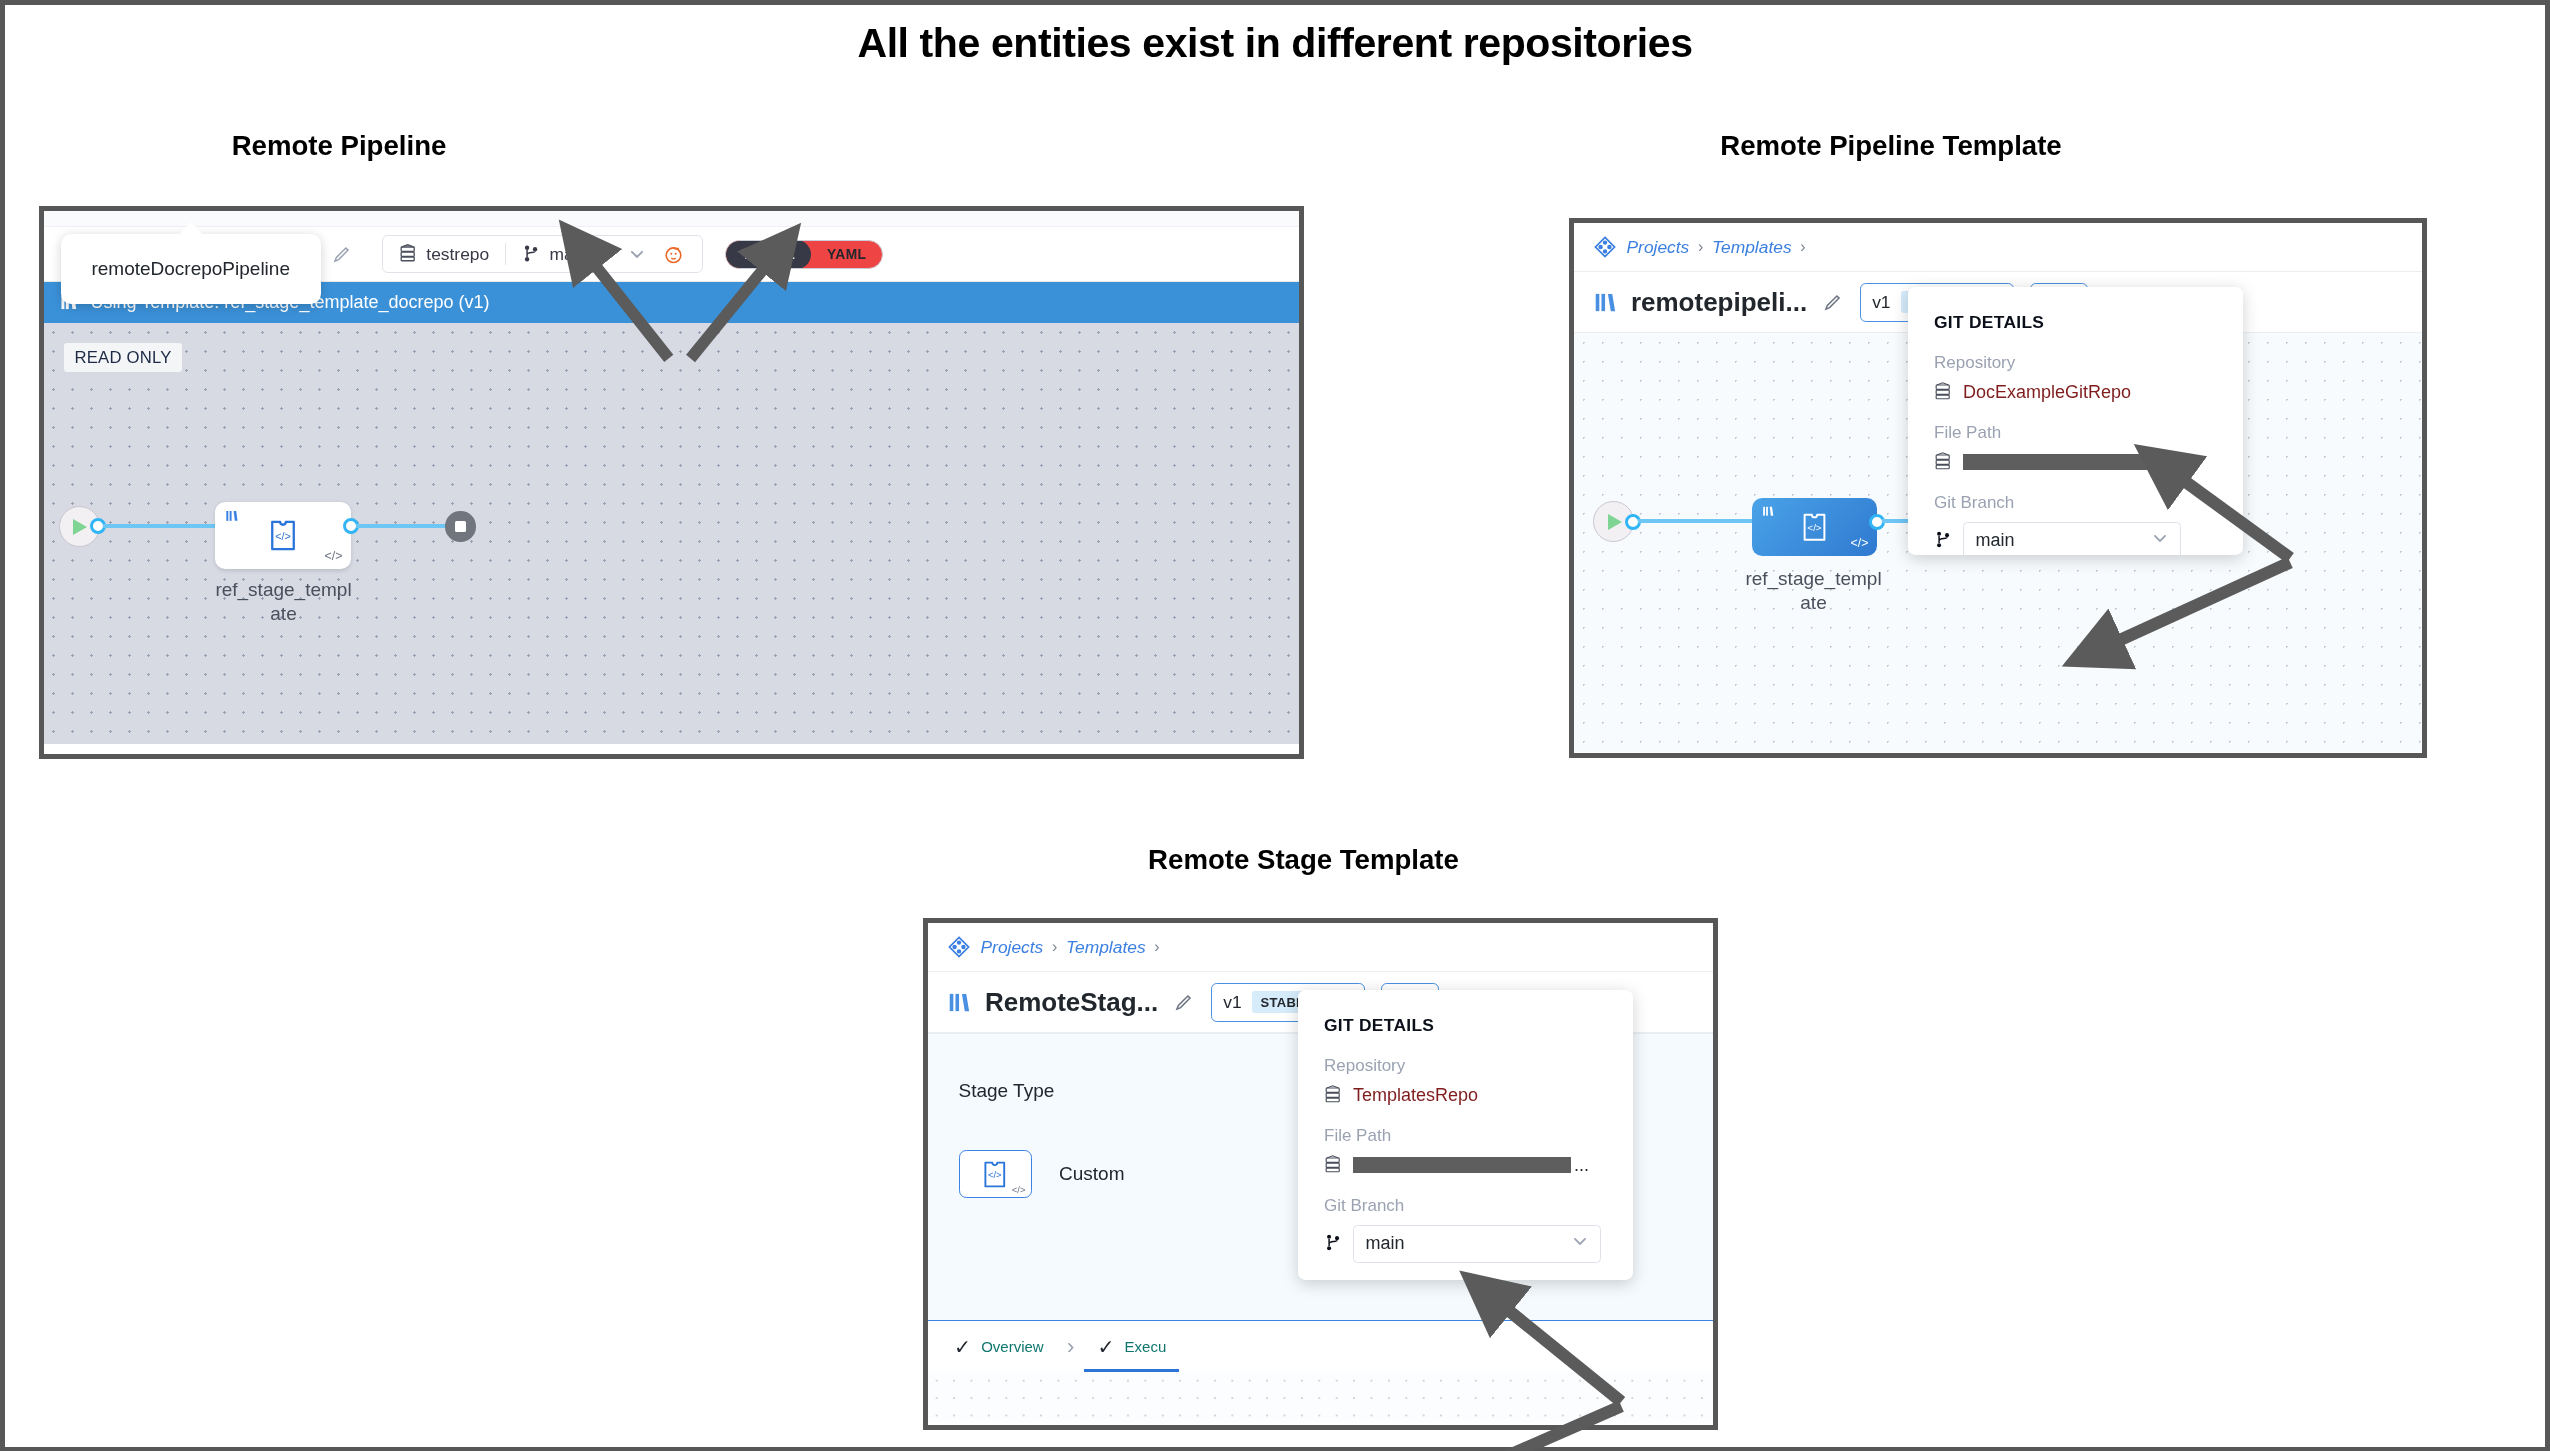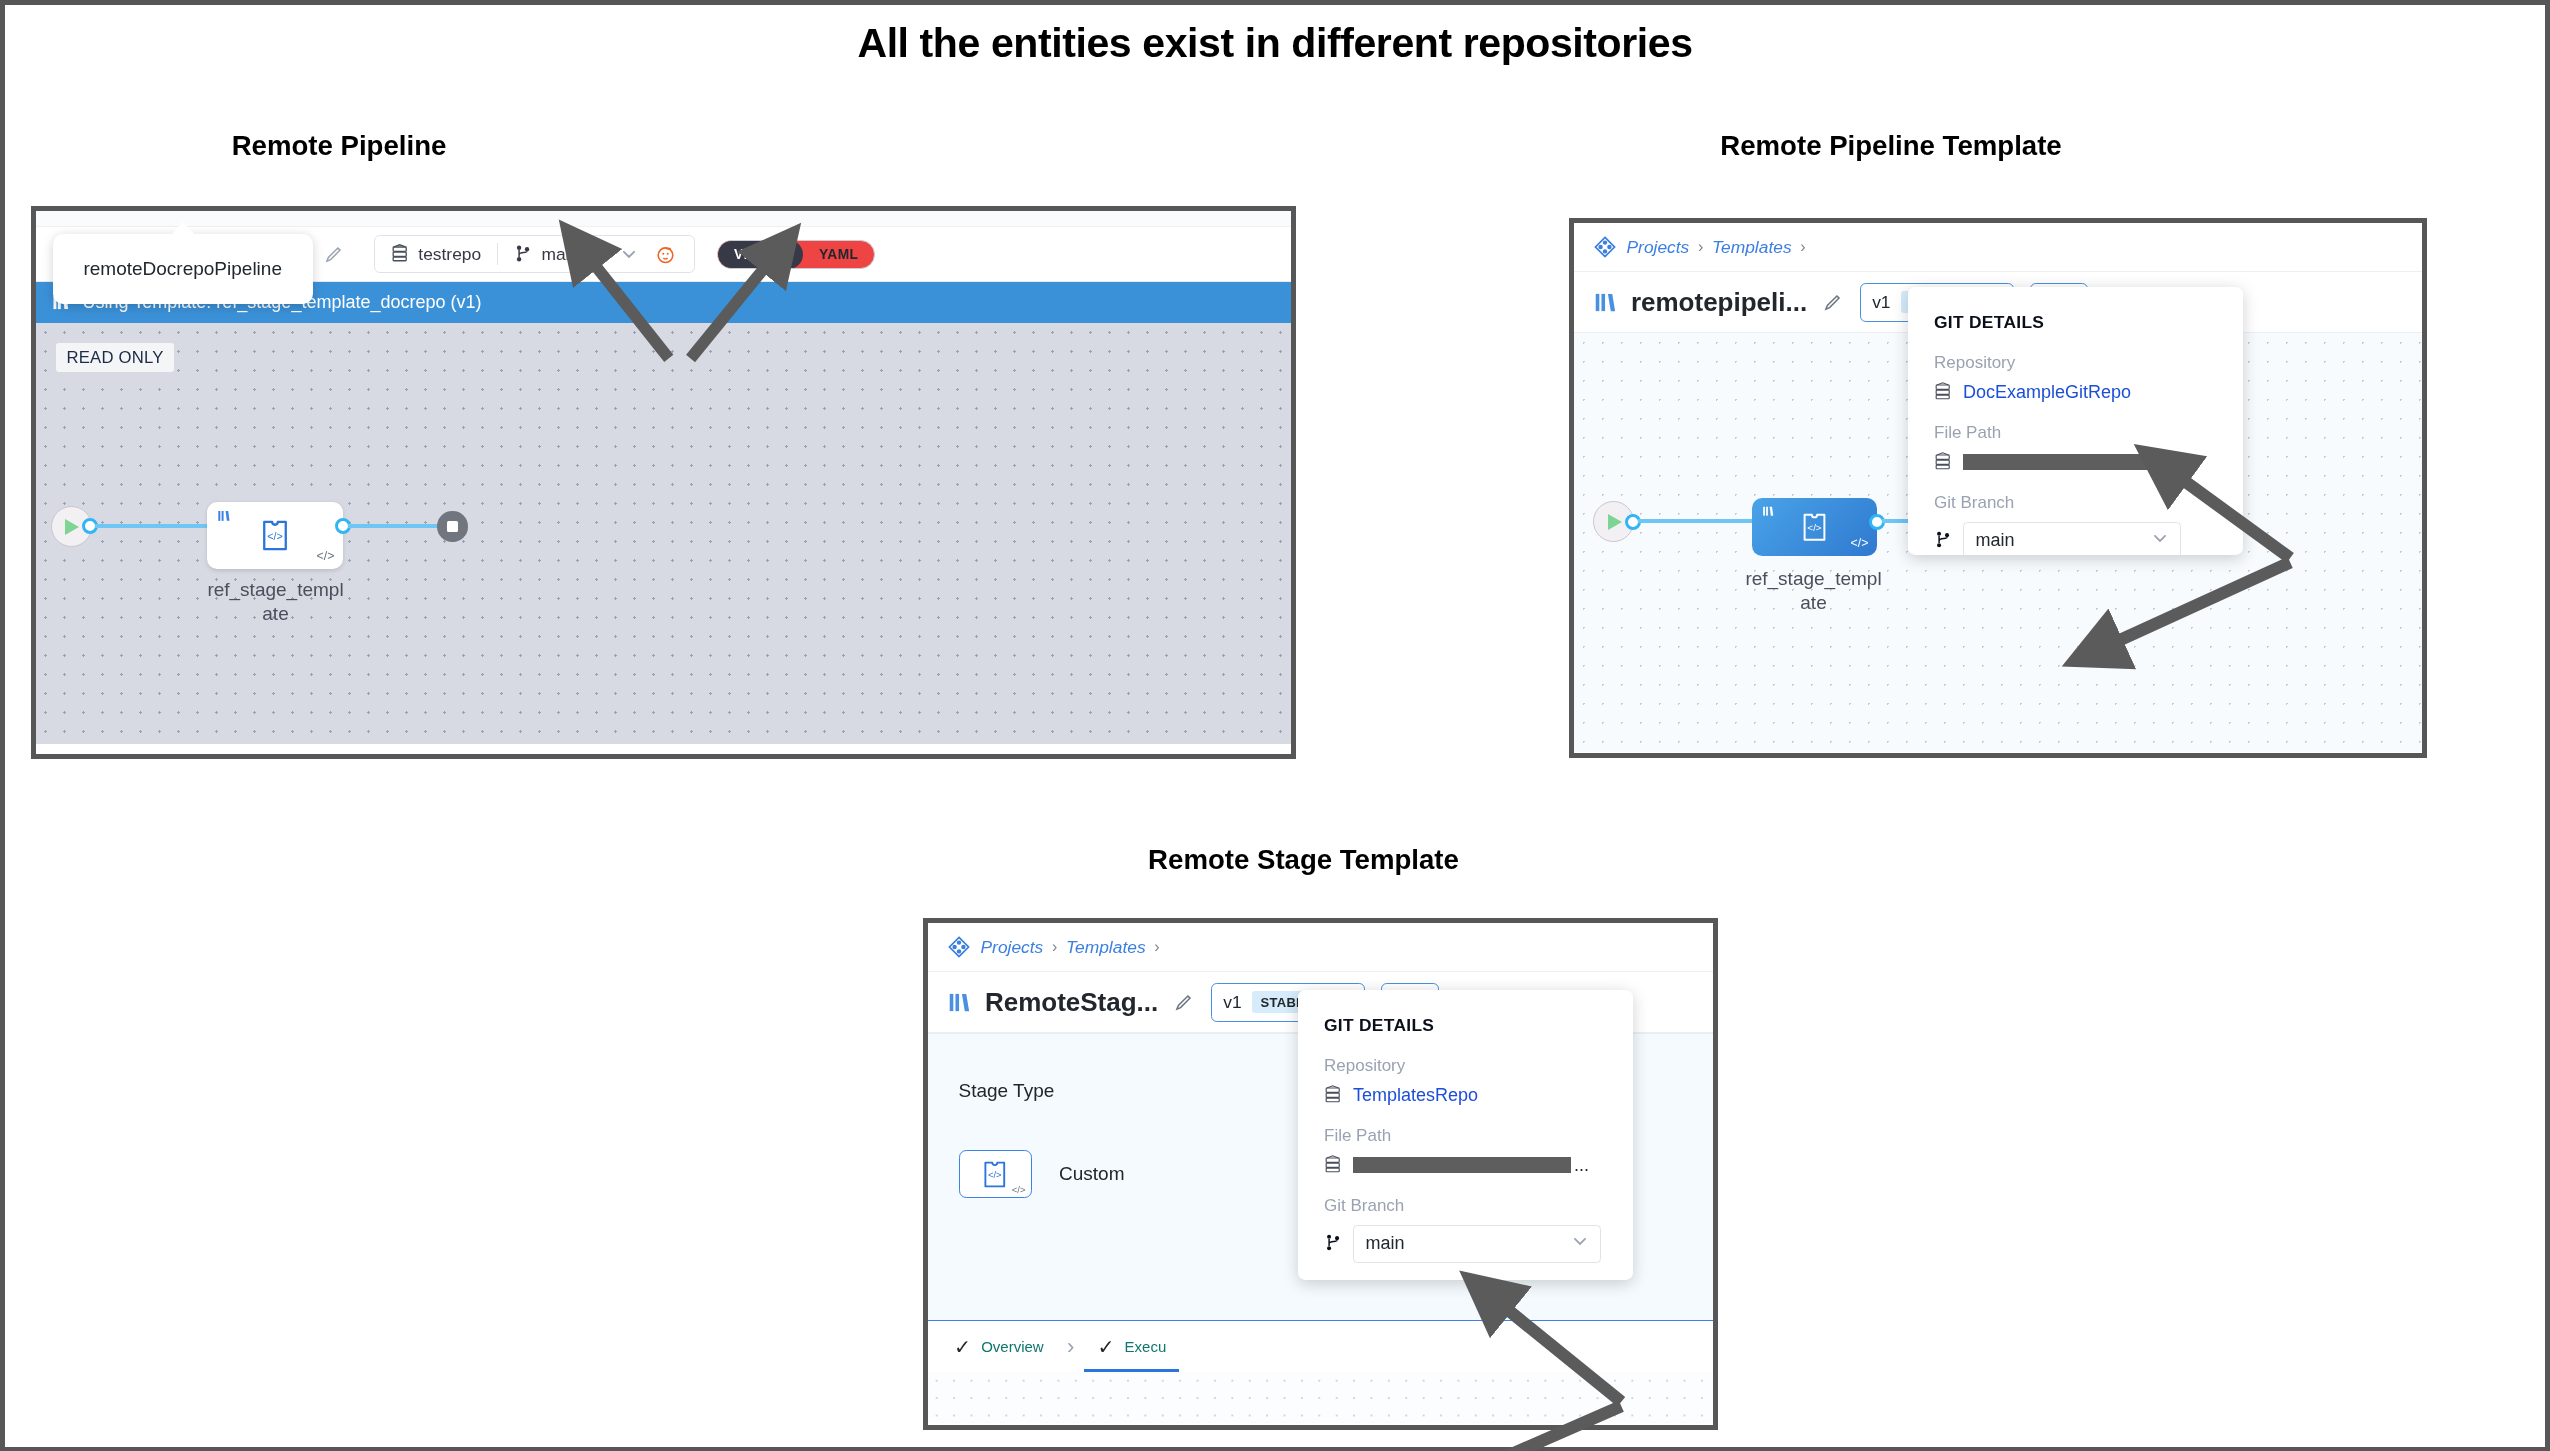--- a/index.html
+++ b/index.html
@@ -34,21 +34,21 @@
   #t-pipetemplate  { top: 125px; left: 1654px; width: 464px; }
   #t-stagetemplate { top: 839px; left: 1088px; width: 421px; }
 
   
   .panel {
     position: absolute;
     border: 5.1px solid #575757;
     background: #fff;
     overflow: hidden;
   }
-  #panel-pipeline       { left: 26px;   top: 201px;  width: 1265px; height: 553px; }
+  #panel-pipeline       { left: 34px;   top: 201px;  width: 1265px; height: 553px; }
   #panel-pipe-template  { left: 1564px; top: 213px;  width: 858px; height: 540px; }
   #panel-stage-template { left: 918px; top: 913px; width: 795px; height: 512px; }
 
   
   .p1-topbar {
     position: relative; height: 16px; background: #fafbfc;
     border-bottom: 0.7px solid #eef0f3;
   }
   .p1-header {
     position: relative; height: 55px; background: #fff;
@@ -189,21 +189,21 @@
 
   
   .gitpop {
     position:absolute; background:#fff; border-radius:7.3px;
     box-shadow: 0 3.6px 16px rgba(0,0,0,.18);
     padding: 25px 26px; z-index: 20;
   }
   .gitpop .gp-title{ font-size:17.4px; font-weight:bold; color:#0b0f19; letter-spacing:0.3px;}
   .gitpop .gp-label{ font-size:17px; color:#9aa2b1; margin-top:20.3px;}
   .gitpop .gp-row{ display:flex; align-items:center; margin-top:8.7px;}
-  .gitpop .gp-val{ font-size:18px; color:#1d4ed8; margin-left:11.6px;}
+  .gitpop .gp-val{ font-size:18px; color:#7f1d1d; margin-left:11.6px;}
   .gp-redact { height:16px; background:#5e5e5e; margin-left:11.6px;}
   .branch-select {
     display:flex; align-items:center; justify-content:space-between;
     border:0.7px solid #dfe3e9; border-radius:4.4px;
     height:38px; padding:0 11.6px; margin-left:11.6px;
   }
   .branch-select span{ font-size:18px; color:#22272d;}
 
   
   .stage-body {

